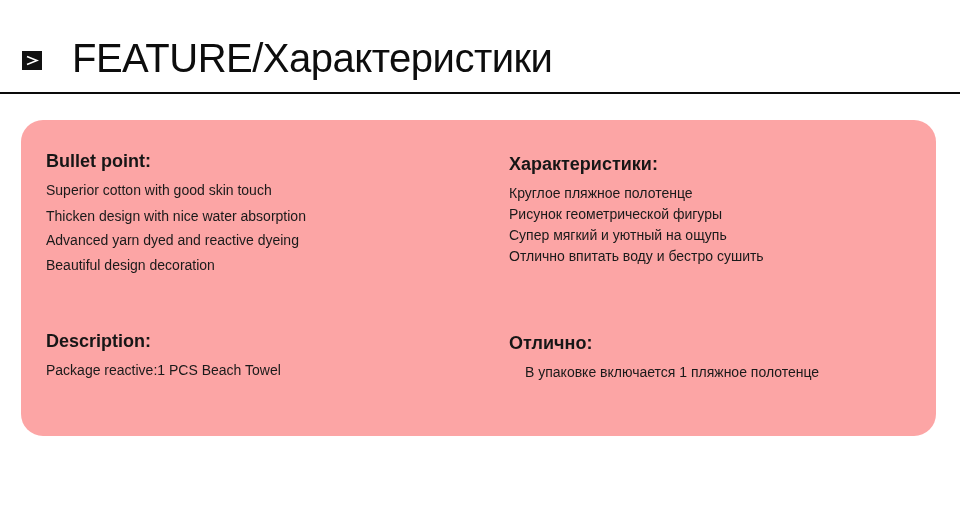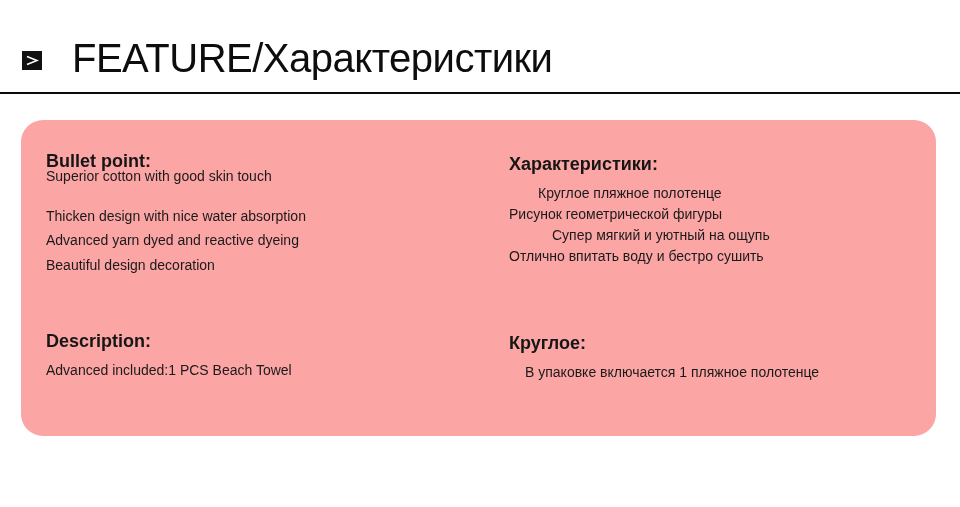--- a/index.html
+++ b/index.html
@@ -110,34 +110,34 @@
   </div>
   <div class="header-title">
     <span>FEATURE</span><span class="slash">/</span><span>Характеристики</span>
   </div>
 </div>
 <div class="rule"></div>
 
 <div class="panel">
   <div class="col col-left">
     <div class="sec-title" style="top:31px;">Bullet point:</div>
-    <div class="item" style="top:48px;">Superior cotton with good skin touch</div>
+    <div class="item" style="top:62px;">Superior cotton with good skin touch</div>
     <div class="item" style="top:88px;">Thicken design with nice water absorption</div>
     <div class="item" style="top:112px;">Advanced yarn dyed and reactive dyeing</div>
     <div class="item" style="top:137px;">Beautiful design decoration</div>
 
     <div class="sec-title" style="top:211px;text-align:right;">Description:</div>
     <div class="item" style="top:242px;">
-      <span class="desc-label">Advanced included:</span><span class="desc-value">1 PCS Beach Towel</span>
+      <span class="desc-label">Package reactive:</span><span class="desc-value">1 PCS Beach Towel</span>
     </div>
   </div>
 
   <div class="col col-right">
     <div class="sec-title" style="top:34px;">Характеристики:</div>
-    <div class="item" style="top:65px;margin-left:29px;">Круглое пляжное полотенце</div>
+    <div class="item" style="top:65px;">Круглое пляжное полотенце</div>
     <div class="item" style="top:86px;">Рисунок геометрической фигуры</div>
-    <div class="item" style="top:107px;margin-left:43px;">Супер мягкий и уютный на ощупь</div>
+    <div class="item" style="top:107px;">Супер мягкий и уютный на ощупь</div>
     <div class="item" style="top:128px;">Отлично впитать воду и бестро сушить</div>
 
-    <div class="sec-title" style="top:213px;">Круглое:</div>
+    <div class="sec-title" style="top:213px;">Отлично:</div>
     <div class="item" style="top:244px;margin-left:16px;">В упаковке включается 1 пляжное полотенце</div>
   </div>
 </div>
 
 </body></html>

